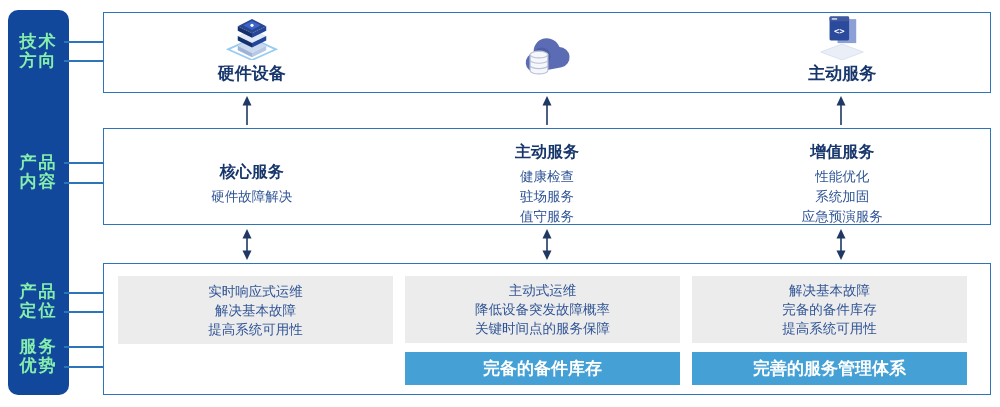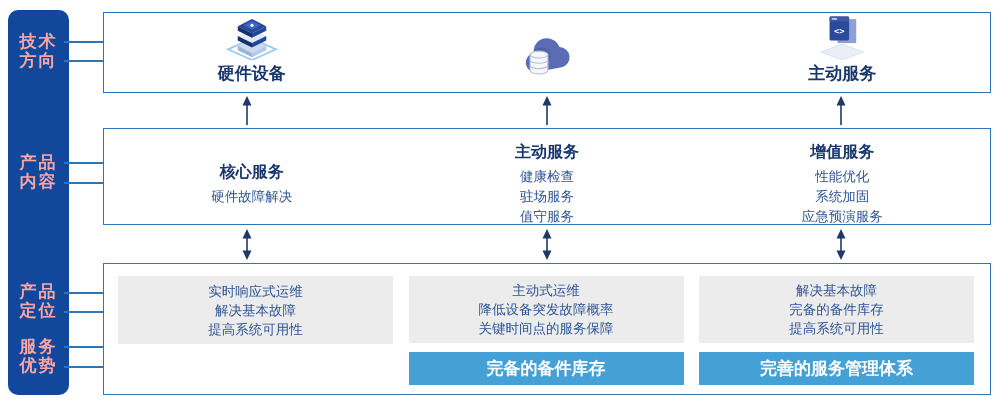--- a/index.html
+++ b/index.html
@@ -2,32 +2,32 @@
 <html><head>
 <meta charset="utf-8">
 <style>
   * { margin:0; padding:0; box-sizing:border-box; }
   html,body { background:#ffffff; font-family:"Liberation Sans","DejaVu Sans",sans-serif; }
   .canvas { position:relative; width:1000px; height:407px; background:#ffffff; overflow:hidden; }
 
   
   .sidebar { position:absolute; left:8px; top:10px; width:61px; height:385px;
              background:#12489C; border-radius:10px; }
-  .side-label { position:absolute; left:0; width:61px; text-align:center; color:#fca5a5;
+  .side-label { position:absolute; left:0; width:61px; text-align:center; color:#86efac;
                 font-size:17px; font-weight:bold; line-height:19px; letter-spacing:2px; }
 
   
   .hline { position:absolute; left:64px; width:41px; height:2px; background:#2E74B8; }
 
   
   .box { position:absolute; left:103px; width:888px; background:#ffffff;
          border:1.5px solid #2E74B8; display:flex; }
   .top-box { top:12px; height:81px; }
   .mid-box { top:128px; height:97px; }
-  .bot-box { top:263px; height:132px; padding:12px 16px 9px 14px; justify-content:space-between; }
+  .bot-box { top:263px; height:132px; padding:12px 23px 9px 14px; justify-content:space-between; }
 
   
   .tech-col { flex:1; display:flex; flex-direction:column; align-items:center;
               justify-content:flex-end; padding-bottom:7px; }
   .tech-icon { height:48px; display:flex; align-items:flex-end; margin-bottom:2px; }
   .tech-label { font-size:17px; font-weight:bold; color:#17366B; }
 
   
   .svc-col { flex:1; display:flex; flex-direction:column; align-items:center; justify-content:center;margin-top:14px; }
   .svc-title { font-size:16px; font-weight:bold; color:#17366B; line-height:22px; margin-bottom:4px; }

